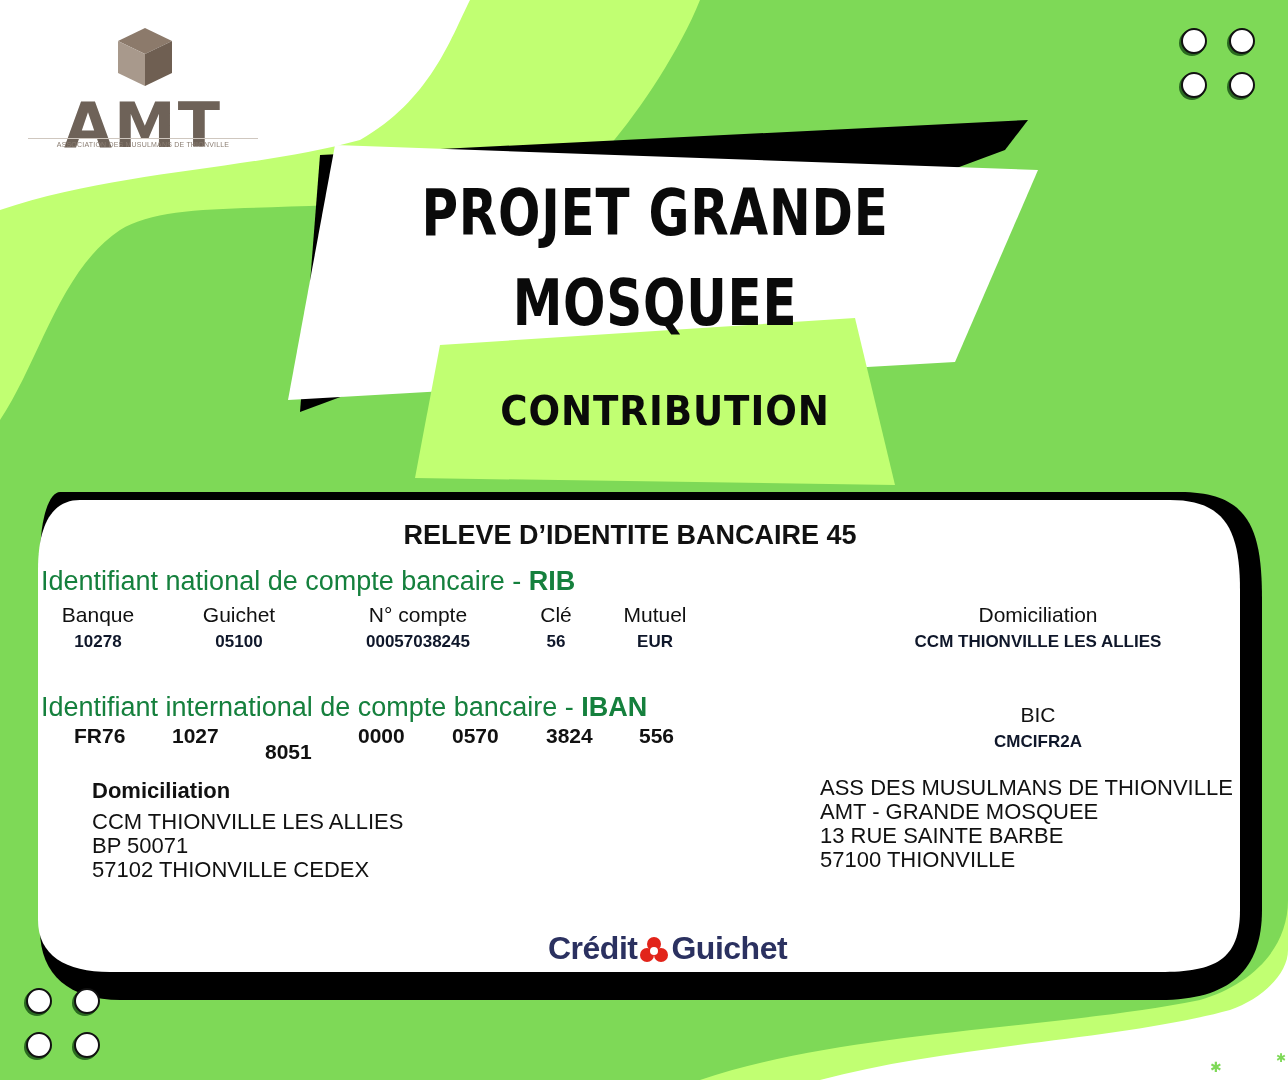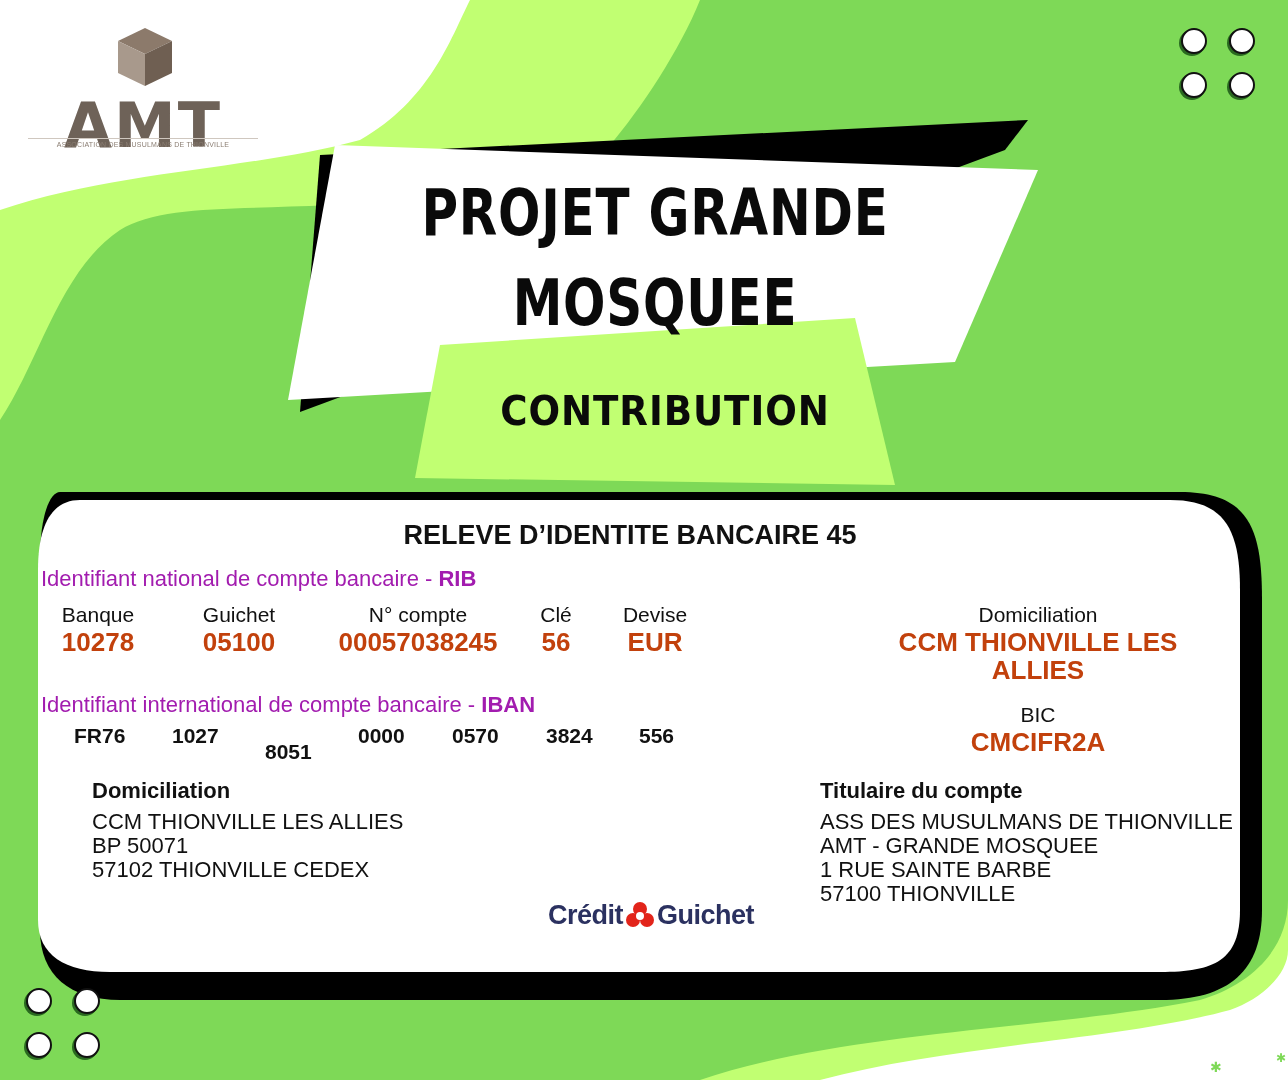--- a/index.html
+++ b/index.html
@@ -5,29 +5,29 @@
     html, body { margin:0; padding:0; }
     body { width:1288px; height:1080px; overflow:hidden; position:relative; background:#ffffff; font-family:"Liberation Sans", sans-serif; }
     .bg { position:absolute; left:0; top:0; width:1288px; height:1080px; }
     .abs { position:absolute; }
     .logo { left:28px; top:26px; width:230px; height:130px; }
     .logo-text { position:absolute; left:0; top:70px; width:230px; text-align:center; font-family:"DejaVu Sans", sans-serif; font-weight:bold; font-size:62px; letter-spacing:2px; color:#6e6258; line-height:60px; }
     .logo-sub { position:absolute; left:0; top:112px; width:230px; text-align:center; font-size:7px; color:#8a7d72; border-top:1px solid #cfc7bf; padding-top:2px; letter-spacing:0.2px; }
     .title { left:300px; top:168px; width:710px; text-align:center; font-family:"DejaVu Sans", sans-serif; font-weight:bold; font-size:64px; line-height:90px; color:#0a0a0a; transform:scaleX(0.78); transform-origin:center top; letter-spacing:1px; }
     .subtitle { left:440px; top:388px; width:450px; text-align:center; font-family:"DejaVu Sans", sans-serif; font-weight:bold; font-size:40px; color:#0a0a0a; transform:scaleX(0.93); letter-spacing:1px; }
     .card-title { left:0; top:520px; width:1260px; text-align:center; font-weight:bold; font-size:27px; color:#111; }
-    .txt { font-size:22px; color:#a21caf; white-space:nowrap; }
+    .txt { font-size:27px; color:#15803d; white-space:nowrap; }
     .b { font-weight:bold; }
     .col { position:absolute; text-align:center; }
     .col .h { font-size:21px; color:#111; line-height:26px; }
-    .col .v { font-size:26px; font-weight:bold; color:#c2410c; line-height:28px; }
+    .col .v { font-size:17px; font-weight:bold; color:#0f172a; line-height:28px; }
     .iban span { position:absolute; top:0; font-weight:bold; font-size:21px; color:#111; }
     .addr { font-size:22px; color:#111; line-height:24px; }
     .addr .hd { font-weight:bold; line-height:30px; margin-bottom:4px; }
-    .cm { left:548px; top:900px; font-weight:bold; font-size:27px; color:#2b3160; letter-spacing:-0.5px; display:flex; align-items:flex-start; }
+    .cm { left:548px; top:930px; font-weight:bold; font-size:32px; color:#2b3160; letter-spacing:-0.5px; display:flex; align-items:center; }
     .dots { display:grid; grid-template-columns:26px 26px; gap:18px 22px; }
     .dot { width:22px; height:22px; border-radius:50%; background:#fff; border:2px solid #111; box-shadow:-2px 2px 0 #2a6a20; }
   </style>
 </head>
 <body>
 
 <svg class="bg" viewBox="0 0 1288 1080" xmlns="http://www.w3.org/2000/svg">
 
   <path d="M0,210 C120,170 250,170 360,140 C430,100 450,40 470,0 L1288,0 L1288,1080 L0,1080 Z" fill="#c1ff72"></path>
 
@@ -95,21 +95,21 @@
 </div>
 <div class="col" style="left:338px; top:602px; width:160px;">
   <div class="h">N° compte</div>
   <div class="v">00057038245</div>
 </div>
 <div class="col" style="left:526px; top:602px; width:60px;">
   <div class="h">Clé</div>
   <div class="v">56</div>
 </div>
 <div class="col" style="left:615px; top:602px; width:80px;">
-  <div class="h">Devise</div>
+  <div class="h">Mutuel</div>
   <div class="v">EUR</div>
 </div>
 <div class="col" style="left:860px; top:602px; width:356px;">
   <div class="h">Domiciliation</div>
   <div class="v">CCM THIONVILLE LES ALLIES</div>
 </div>
 
 <div class="abs txt" style="left:41px; top:692px;">
   <span>Identifiant international de compte bancaire - </span><span class="b">IBAN</span>
 </div>
@@ -130,24 +130,23 @@
 </div>
 
 <div class="abs addr" style="left:92px; top:776px;">
   <div class="hd">Domiciliation</div>
   <div>CCM THIONVILLE LES ALLIES</div>
   <div>BP 50071</div>
   <div>57102 THIONVILLE CEDEX</div>
 </div>
 
 <div class="abs addr" style="left:820px; top:776px;">
-  <div class="hd">Titulaire du compte</div>
   <div>ASS DES MUSULMANS DE THIONVILLE</div>
   <div>AMT - GRANDE MOSQUEE</div>
-  <div>1 RUE SAINTE BARBE</div>
+  <div>13 RUE SAINTE BARBE</div>
   <div>57100 THIONVILLE</div>
 </div>
 
 <div class="abs cm">
   <span>Crédit</span>
   <svg width="30" height="28" viewBox="0 0 30 28" style="margin:0 2px;">
     <circle cx="15" cy="9" r="7" fill="#e2241a"></circle>
     <circle cx="8" cy="20" r="7" fill="#e2241a"></circle>
     <circle cx="22" cy="20" r="7" fill="#e2241a"></circle>
     <circle cx="15" cy="16" r="4" fill="#fff"></circle>

